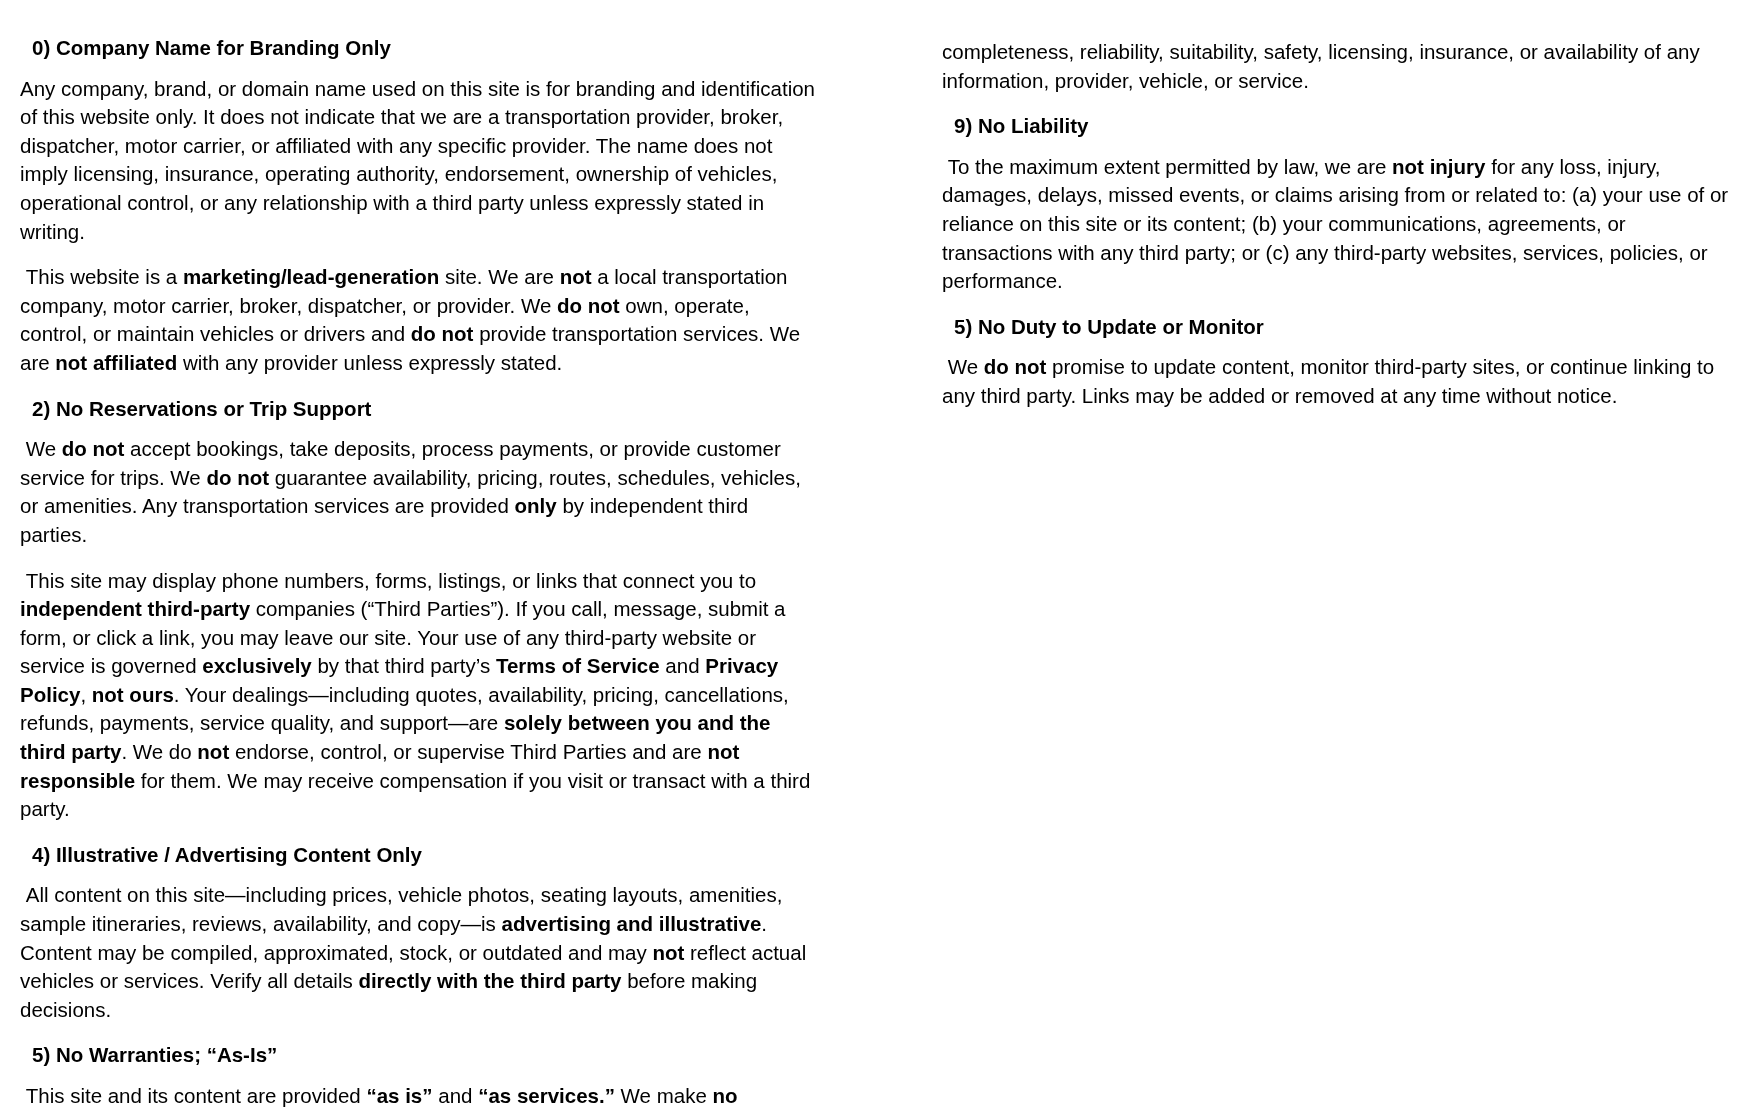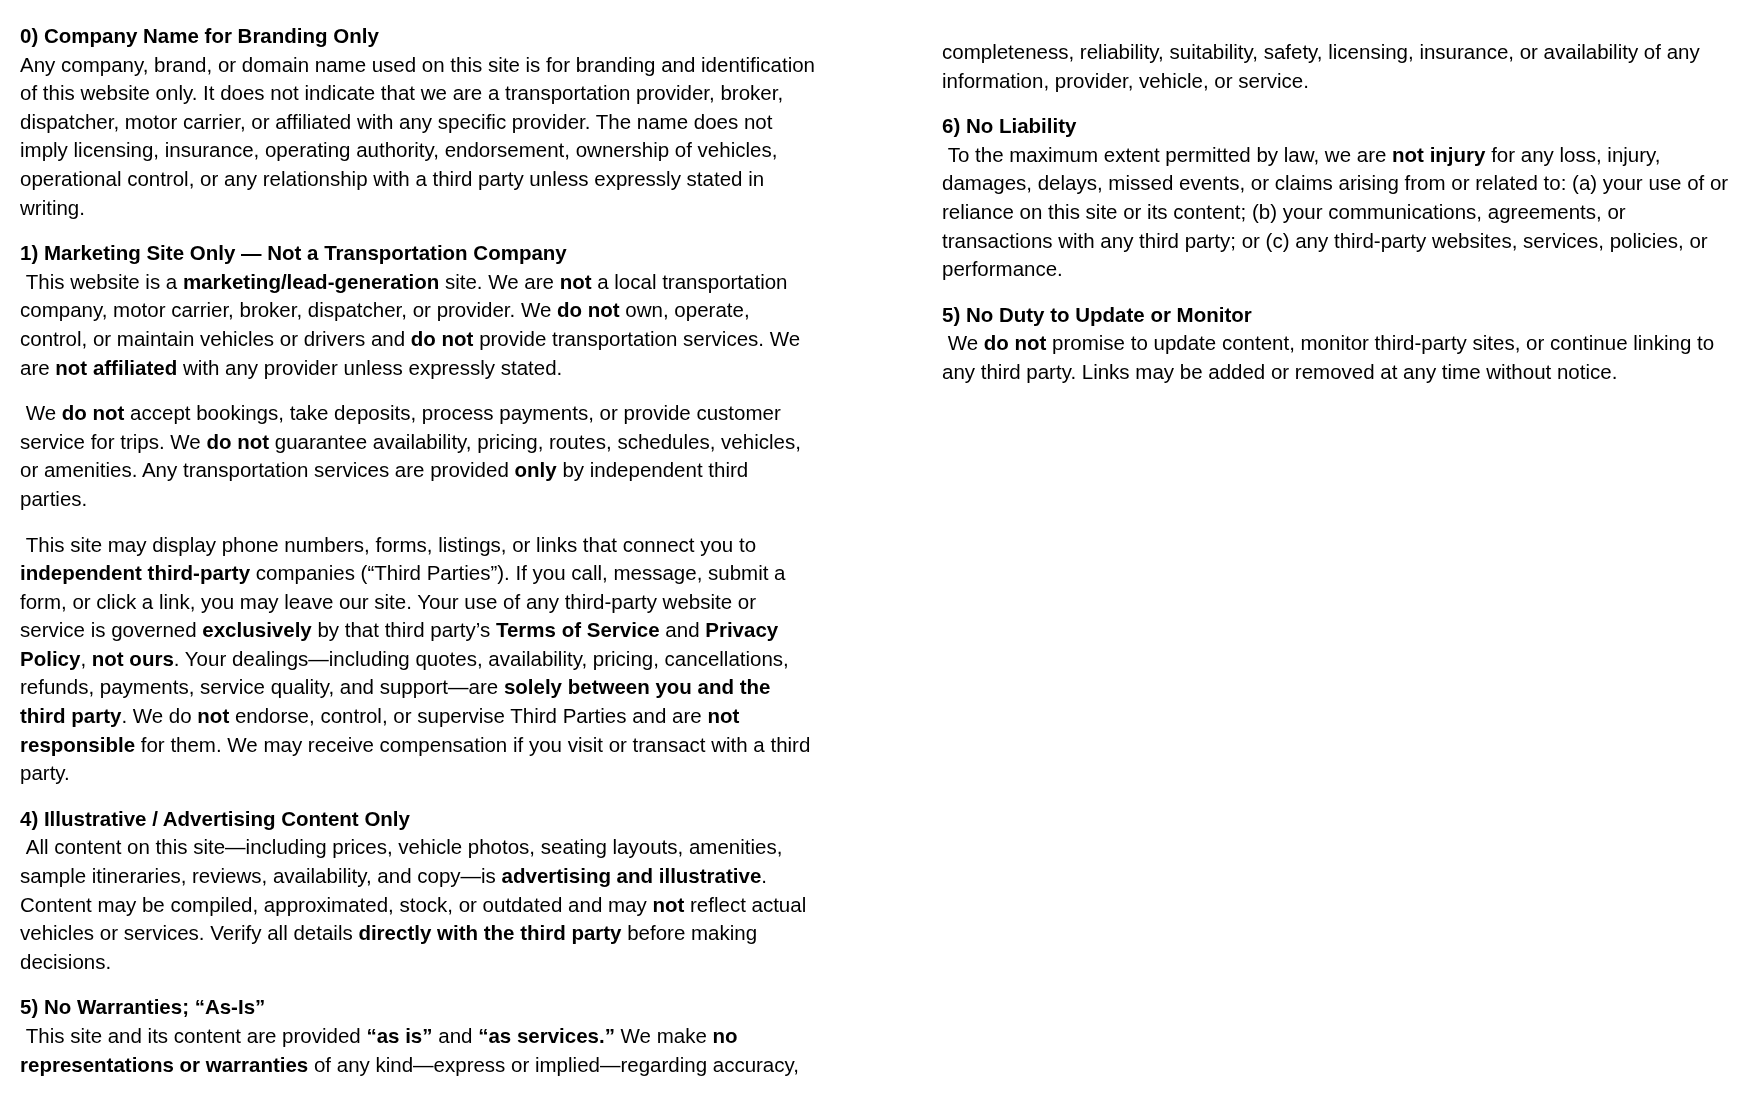--- a/index.html
+++ b/index.html
@@ -19,65 +19,65 @@
     width: 1752px;
     height: 1113px;
     padding: 22px 20px 0 20px;
     overflow: hidden;
   }
   .col { box-sizing: border-box; flex: 0 0 auto; }
   .col-left  { width: 799px; }
   .col-right { width: 788px; margin-left: 123px; padding-top: 16px; }
   .block + .block { margin-top: 17px; }
   .heading {
-    margin: 0;
+    margin: 12px;
     font-size: 20.5px;
     line-height: 28.6px;
     font-weight: 700;
   }
   .body {
     margin: 0;
     white-space: pre-wrap;
   }
   strong { font-weight: 700; }
 </style>
 </head>
 <body style="background: rgb(255, 255, 255); color: rgb(0, 0, 0);">
 
 <div class="page">
   <div class="col col-left">
       <section class="block">
         <h2 class="heading">0) Company Name for Branding Only</h2>
         <p class="body">Any company, brand, or domain name used on this site is for branding and identification of this website only. It does not indicate that we are a transportation provider, broker, dispatcher, motor carrier, or affiliated with any specific provider. The name does not imply licensing, insurance, operating authority, endorsement, ownership of vehicles, operational control, or any relationship with a third party unless expressly stated in writing.</p>
       </section>
       <section class="block">
-        <h2 class="heading">1) Marketing Site Only — Not a Transportation Company</h2>
         <p class="body"> This website is a <strong>marketing/lead-generation</strong> site. We are <strong>not</strong> a local transportation company, motor carrier, broker, dispatcher, or provider. We <strong>do not</strong> own, operate, control, or maintain vehicles or drivers and <strong>do not</strong> provide transportation services. We are <strong>not affiliated</strong> with any provider unless expressly stated.</p>
       </section>
       <section class="block">
+        <h2 class="heading">2) No Reservations or Trip Support</h2>
         <p class="body"> We <strong>do not</strong> accept bookings, take deposits, process payments, or provide customer service for trips. We <strong>do not</strong> guarantee availability, pricing, routes, schedules, vehicles, or amenities. Any transportation services are provided <strong>only</strong> by independent third parties.</p>
       </section>
       <section class="block">
         <p class="body"> This site may display phone numbers, forms, listings, or links that connect you to <strong>independent third-party</strong> companies (“Third Parties”). If you call, message, submit a form, or click a link, you may leave our site. Your use of any third-party website or service is governed <strong>exclusively</strong> by that third party’s <strong>Terms of Service</strong> and <strong>Privacy Policy</strong>, <strong>not ours</strong>. Your dealings—including quotes, availability, pricing, cancellations, refunds, payments, service quality, and support—are <strong>solely between you and the third party</strong>. We do <strong>not</strong> endorse, control, or supervise Third Parties and are <strong>not responsible</strong> for them. We may receive compensation if you visit or transact with a third party.</p>
       </section>
       <section class="block">
         <h2 class="heading">4) Illustrative / Advertising Content Only</h2>
         <p class="body"> All content on this site—including prices, vehicle photos, seating layouts, amenities, sample itineraries, reviews, availability, and copy—is <strong>advertising and illustrative</strong>. Content may be compiled, approximated, stock, or outdated and may <strong>not</strong> reflect actual vehicles or services. Verify all details <strong>directly with the third party</strong> before making decisions.</p>
       </section>
       <section class="block">
         <h2 class="heading">5) No Warranties; “As-Is”</h2>
         <p class="body"> This site and its content are provided <strong>“as is”</strong> and <strong>“as services.”</strong> We make <strong>no representations or warranties</strong> of any kind—express or implied—regarding accuracy,</p>
       </section>
     </div>
   <div class="col col-right">
       <section class="block">
         <p class="body">completeness, reliability, suitability, safety, licensing, insurance, or availability of any information, provider, vehicle, or service.</p>
       </section>
       <section class="block">
-        <h2 class="heading">6) No Liability</h2>
+        <h2 class="heading">9) No Liability</h2>
         <p class="body"> To the maximum extent permitted by law, we are <strong>not injury</strong> for any loss, injury, damages, delays, missed events, or claims arising from or related to: (a) your use of or reliance on this site or its content; (b) your communications, agreements, or transactions with any third party; or (c) any third-party websites, services, policies, or performance.</p>
       </section>
       <section class="block">
         <h2 class="heading">5) No Duty to Update or Monitor</h2>
         <p class="body"> We <strong>do not</strong> promise to update content, monitor third-party sites, or continue linking to any third party. Links may be added or removed at any time without notice.</p>
       </section>
     </div>
 </div>
 
 </body></html>

